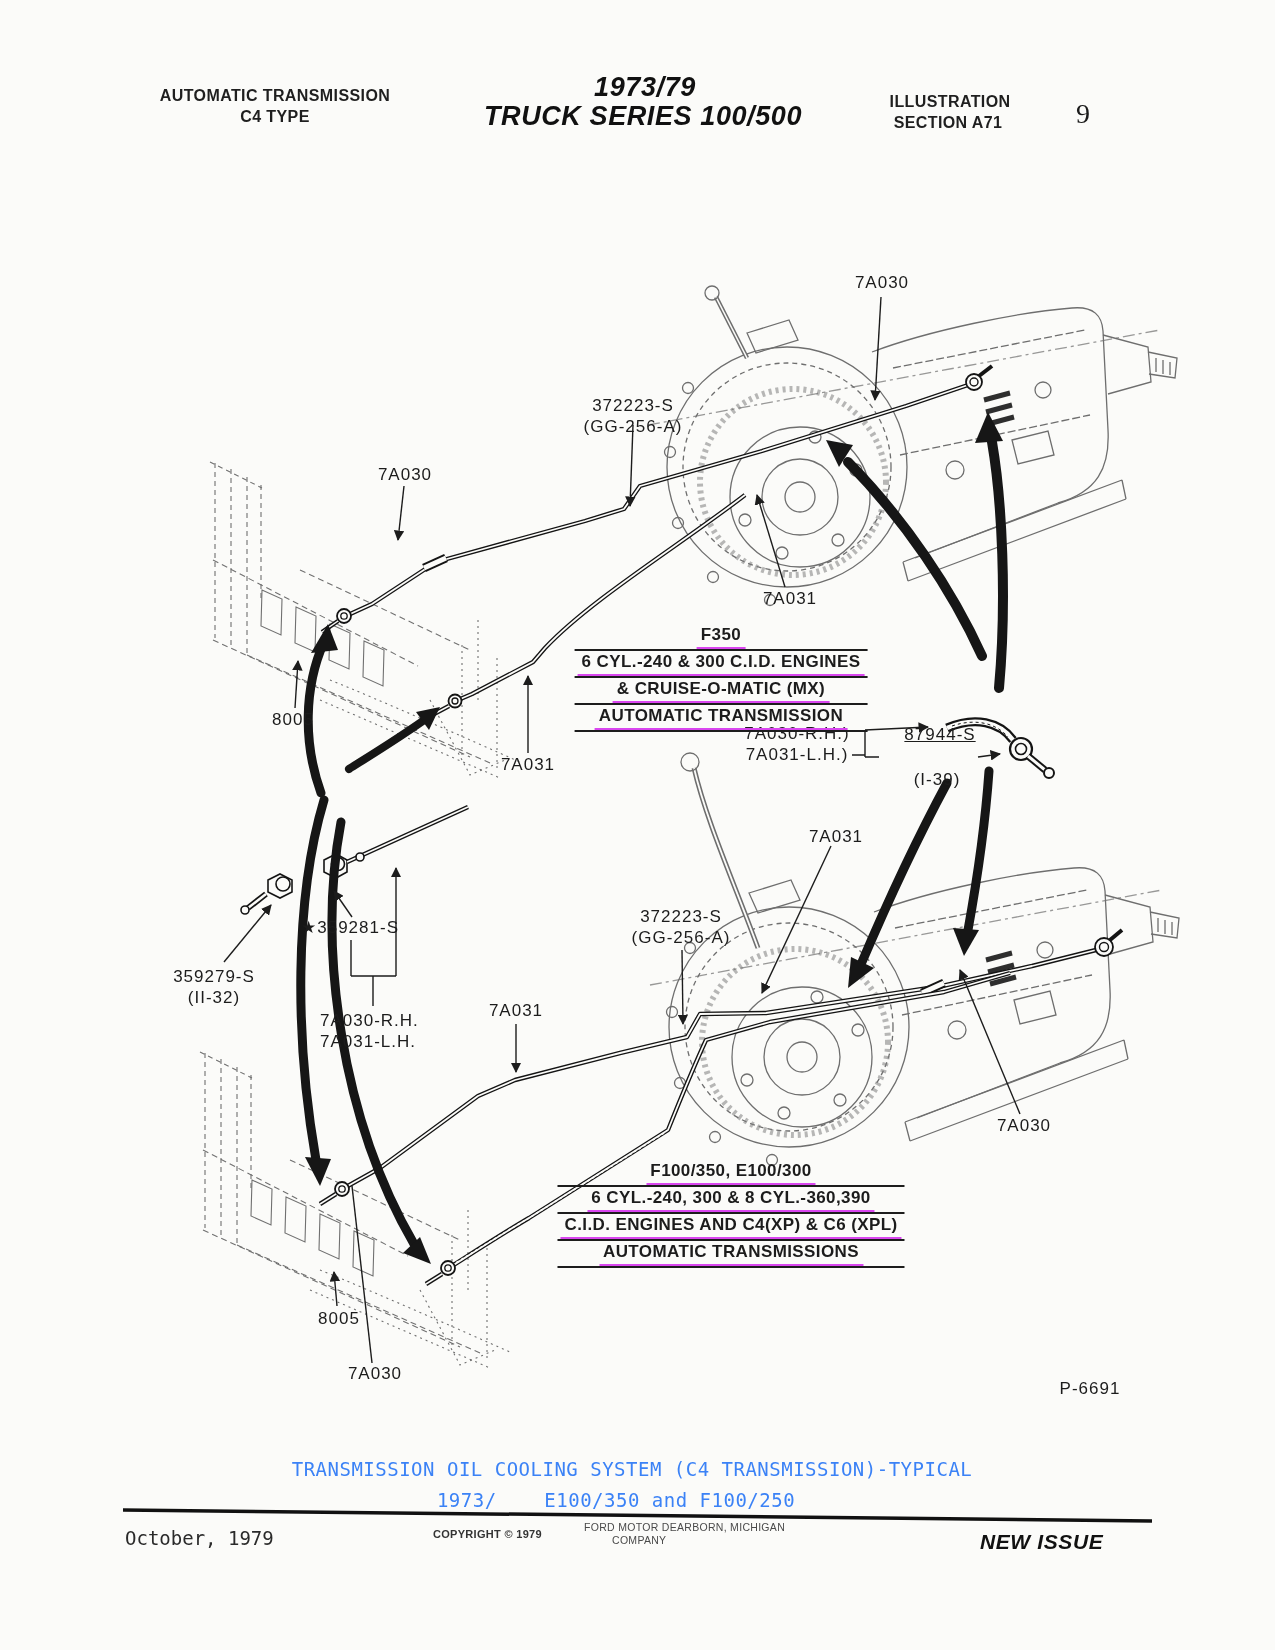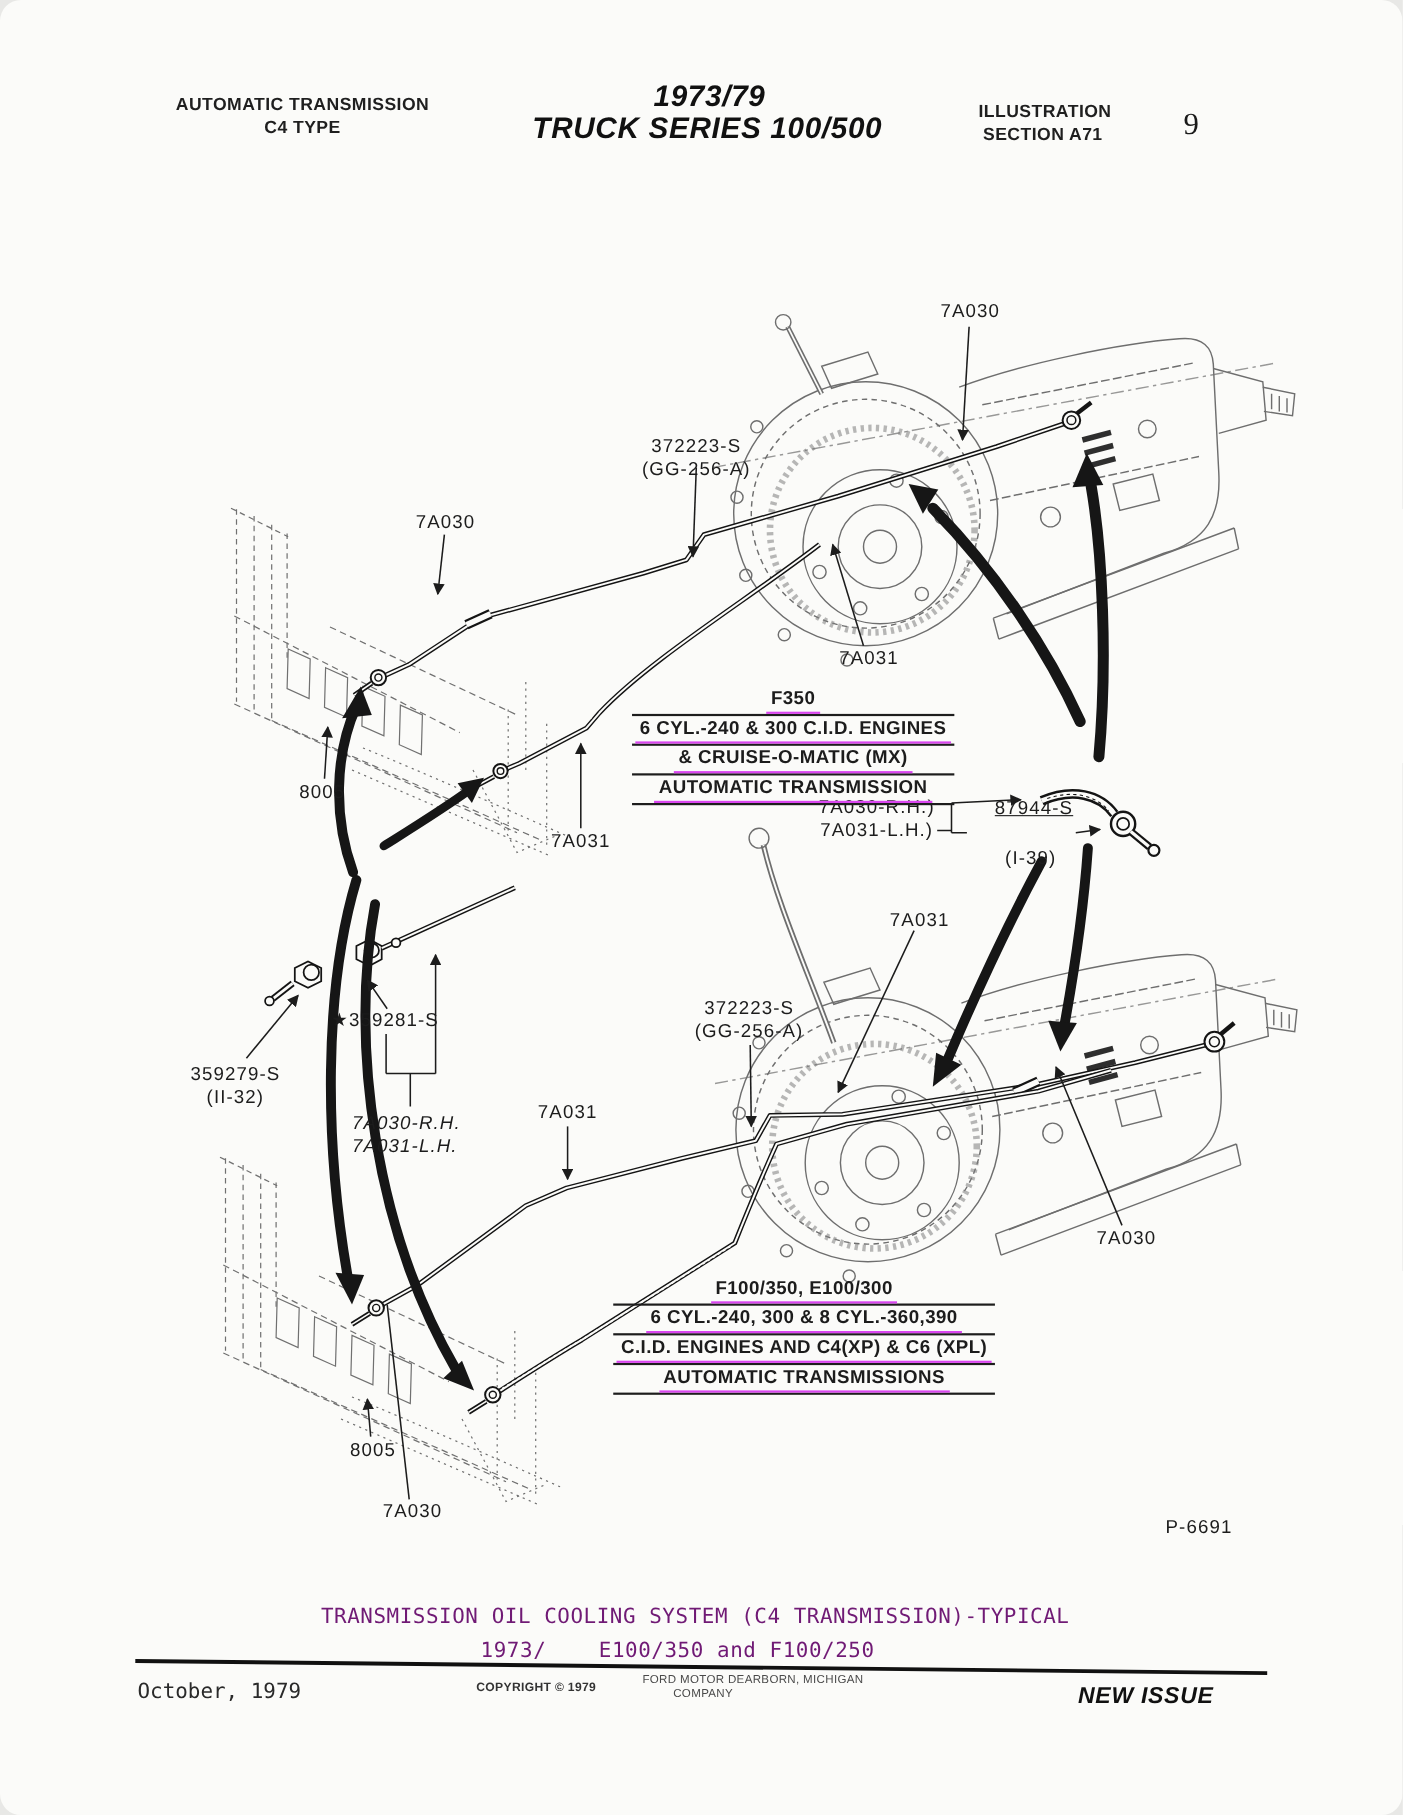--- a/index.html
+++ b/index.html
@@ -1,36 +1,36 @@
 <!DOCTYPE html>
 <html><head>
 <meta charset="utf-8">
 <style>
   html,body{margin:0;padding:0;background:#e8e8e6;}
   .page{position:relative;width:1275px;height:1650px;margin:0 auto;background:#fbfbf9;
-        font-family:"Liberation Sans",sans-serif;color:#1b1b1b;overflow:hidden;border-radius:19px;}
+        font-family:"Liberation Sans",sans-serif;color:#1b1b1b;overflow:hidden;}
   .abs{position:absolute;white-space:nowrap;}
   .ctr{transform:translateX(-50%);text-align:center;}
   
   .hdr-small{font-size:16px;font-weight:bold;letter-spacing:.4px;line-height:20px;color:#1f1f1f;}
   .banner{font-size:27px;font-weight:bold;font-style:italic;letter-spacing:.6px;color:#111;}
   .pagenum{font-family:"Liberation Serif",serif;font-size:28px;color:#1a1a1a;}
   
   #annot{position:absolute;left:0;top:0;width:1275px;height:1650px;}
   .callout{position:absolute;font-size:17px;letter-spacing:1px;line-height:21px;
            color:#1c1c1c;transform:translateX(-50%);text-align:center;white-space:nowrap;}
-  .callout.left{transform:none;text-align:left;font-style:italic;}
+  .callout.left{transform:none;text-align:left;}
   .noteblock{position:absolute;transform:translateX(-50%);text-align:center;white-space:nowrap;}
   .noteblock div{display:inline-block;font-size:17px;font-weight:bold;letter-spacing:.4px;
                  line-height:22px;border-bottom:2px solid #1d1d1d;padding:0 3px 0 3px;margin-bottom:0px;
                  color:#1c1c1c;}
   .noteblock div{display:block;}
   .noteblock span{display:inline-block;border-bottom:2px solid #d946ef;padding:0 4px 1px 4px;}
   
-  .cap{font-family:"DejaVu Sans Mono","Liberation Mono",monospace;font-size:19px;color:#701a75;
+  .cap{font-family:"DejaVu Sans Mono","Liberation Mono",monospace;font-size:19px;color:#3b82f6;
        white-space:pre;letter-spacing:.5px;}
   .f-date{font-family:"DejaVu Sans Mono","Liberation Mono",monospace;font-size:19px;color:#2a2a2a;}
   .f-copy{font-size:11px;font-weight:bold;color:#333;letter-spacing:.3px;}
   .f-co{font-size:10.5px;color:#4a4a4a;letter-spacing:.3px;text-align:center;}
   .f-issue{font-size:21px;font-weight:bold;font-style:italic;letter-spacing:.6px;color:#111;}
   svg .thin{stroke:#6e6e6e;stroke-width:1.3;fill:none;}
 </style>
 </head>
 <body>
 

